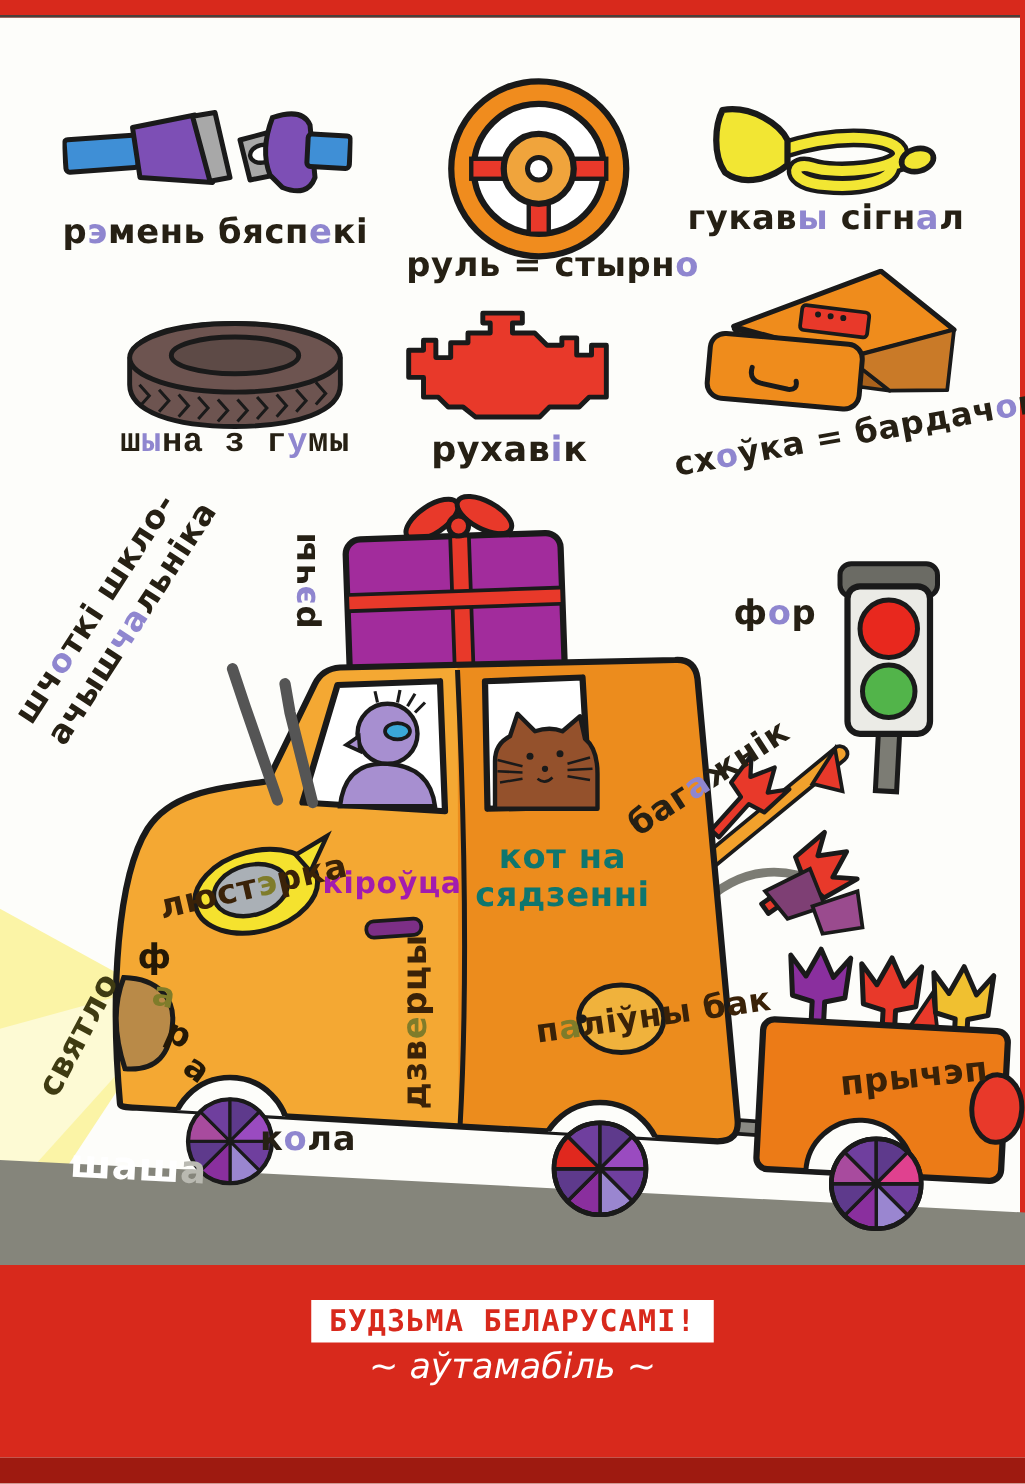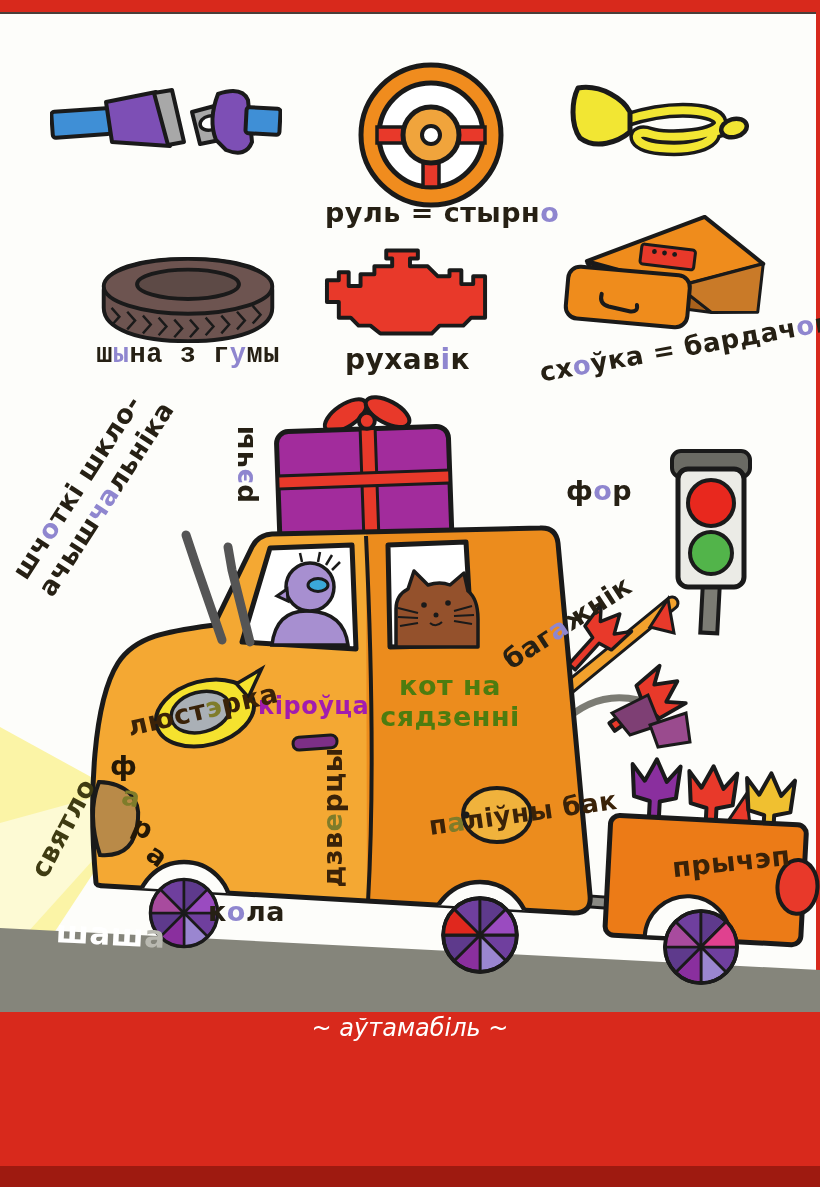--- a/index.html
+++ b/index.html
@@ -14,24 +14,24 @@
   .lbl-seatbelt{left:50px;top:170px;width:235px;font-size:27px;}
   .lbl-steering{left:325px;top:197px;width:225px;font-size:27px;}
   .lbl-horn{left:550px;top:159px;width:215px;font-size:27px;}
   .lbl-tire{left:78px;top:340px;width:220px;font-size:27px;font-family:Liberation Mono, monospace;}
   .lbl-engine{left:325px;top:343px;width:165px;font-size:28px;}
   .lbl-glovebox{left:538px;top:336px;width:250px;font-size:26px;transform:rotate(-10deg);}
   .lbl-wipers{left:58px;top:540px;font-size:26px;line-height:31px;transform:rotate(-57deg);
               transform-origin:0 100%;}
   .lbl-things{left:208px;top:452px;width:72px;font-size:26px;transform:rotate(-90deg);}
   .lbl-trafficlight{left:545px;top:474px;width:122px;font-size:27px;text-align:right;line-height:33px;}
-  .lbl-trafficlight .l2{padding-right:14px;text-align:center;}
+  .lbl-trafficlight .l2{padding-right:14px;}
   .lbl-trunk{left:494px;top:607px;font-size:27px;transform:rotate(-33deg);}
   .lbl-driver{left:258px;top:692px;font-size:24px;color:#a21caf;}
-  .lbl-cat{left:380px;top:670px;width:140px;font-size:27px;line-height:31px;color:#4d7c0f;}
+  .lbl-cat{left:380px;top:670px;width:140px;font-size:27px;line-height:31px;color:#0f766e;}
   .lbl-mirror{left:126px;top:694px;font-size:27px;transform:rotate(-13deg);color:#3a2208;}
   .label-fara{position:absolute;left:110px;top:750px;width:62px;height:118px;color:#241806;}
   .label-fara span{position:absolute;font-size:27px;font-weight:bold;}
   .label-fara span:nth-child(1){left:0;top:0;}
   .label-fara span:nth-child(2){left:12px;top:31px;transform:rotate(12deg);}
   .label-fara span:nth-child(3){left:23px;top:62px;transform:rotate(24deg);}
   .label-fara span:nth-child(4){left:38px;top:90px;transform:rotate(36deg);}
   .lbl-light{left:24px;top:868px;font-size:27px;transform:rotate(-62deg);transform-origin:0 0;
              color:#3f3b12;}
   .lbl-doors{left:267px;top:807px;width:130px;font-size:27px;transform:rotate(-90deg);
@@ -41,21 +41,21 @@
   .lbl-road{left:56px;top:916px;font-size:31px;transform:rotate(3deg);color:#ffffff;}
   .lbl-trailer{left:672px;top:846px;font-size:27px;transform:rotate(-6deg);color:#3a2208;}
   .scene{position:absolute;left:0;top:395px;width:820px;height:617px;}
   .banner{position:absolute;left:0;top:1012px;width:820px;height:154px;background:#d8291c;
           text-align:center;color:#fff;}
   .badge{display:inline-block;margin-top:28px;background:#ffffff;color:#d8291c;
          font-family:"DejaVu Sans Mono",monospace;font-weight:bold;font-size:24px;
          letter-spacing:1px;padding:3px 14px;}
   .banner-title{font-size:45px;font-weight:bold;font-style:italic;margin-top:4px;
                 letter-spacing:1px;}
-  .banner-sub{font-size:24px;font-style:italic;margin-top:2px;}
+  .banner-sub{font-size:28px;font-style:italic;margin-top:2px;}
   .banner-dark{position:absolute;left:0;top:1166px;width:820px;height:21px;background:#9e1a10;}
 </style>
 </head>
 <body>
 
 <div class="poster">
 
   <div class="top-bar"></div>
   <div class="right-edge"></div>
 
@@ -116,21 +116,23 @@
       <polygon points="120,72 206,54 198,102 152,100" fill="#c97a28" stroke="#1a1a1a" stroke-width="3" stroke-linejoin="round"></polygon>
       <rect x="84" y="32" width="54" height="20" rx="3" fill="#e8392a" stroke="#1a1a1a" stroke-width="3" transform="rotate(10 110 42)"></rect>
       <circle cx="98" cy="36" r="2.4" fill="#1a1a1a"></circle>
         <circle cx="108" cy="38" r="2.4" fill="#1a1a1a"></circle>
         <circle cx="118" cy="40" r="2.4" fill="#1a1a1a"></circle>
       <rect x="8" y="54" width="122" height="52" rx="12" fill="#ef8c1c" stroke="#1a1a1a" stroke-width="4" transform="rotate(8 69 80)"></rect>
       <path d="M42,78 Q40,88 50,90 L72,93 Q80,93 78,86" fill="none" stroke="#1a1a1a" stroke-width="4" stroke-linecap="round" transform="rotate(8 60 85)"></path>
     </g>
   </svg>
 
+  <div class="lbl lbl-seatbelt center"><span>р</span><span style="color: rgb(143, 134, 207);">э</span><span>мень бясп</span><span style="color: rgb(143, 134, 207);">е</span><span>кі</span></div>
   <div class="lbl lbl-steering center"><span>руль = стырн</span><span style="color: rgb(143, 134, 207);">о</span></div>
+  <div class="lbl lbl-horn center"><span>гукав</span><span style="color: rgb(143, 134, 207);">ы</span><span> сігн</span><span style="color: rgb(143, 134, 207);">а</span><span>л</span></div>
   <div class="lbl lbl-tire center"><span>ш</span><span style="color: rgb(143, 134, 207);">ы</span><span>на з г</span><span style="color: rgb(143, 134, 207);">у</span><span>мы</span></div>
   <div class="lbl lbl-engine center"><span>рухав</span><span style="color: rgb(143, 134, 207);">і</span><span>к</span></div>
   <div class="lbl lbl-glovebox center"><span>сх</span><span style="color: rgb(143, 134, 207);">о</span><span>ўка = бардач</span><span style="color: rgb(143, 134, 207);">о</span><span>к</span></div>
 
   <svg class="scene" viewBox="0 0 820 617">
     <defs>
       <path id="carBody" d="M 96,488 C 88,398 94,306 118,268 C 136,240 170,236 214,230 L 252,152
                Q 258,140 272,139 L 540,133 Q 556,132 558,148 L 590,500 Q 592,518 574,518
                L 106,491 Q 96,491 96,488 Z"></path>
       <clipPath id="bodyClip">
@@ -296,17 +298,18 @@
       <span>а</span>
     </div>
   <div class="lbl lbl-light"><span>святло</span></div>
   <div class="lbl lbl-doors"><span>дзв</span><span style="color: rgb(127, 124, 42);">е</span><span>рцы</span></div>
   <div class="lbl lbl-fuel"><span>п</span><span style="color: rgb(127, 124, 42);">а</span><span>ліўны бак</span></div>
   <div class="lbl lbl-wheel"><span>к</span><span style="color: rgb(143, 134, 207);">о</span><span>ла</span></div>
   <div class="lbl lbl-road"><span>шаш</span><span style="color: rgb(185, 185, 177);">а</span></div>
   <div class="lbl lbl-trailer"><span>прычэп</span></div>
 
   <div class="banner">
+    <div class="badge">БУДЗЬМА БЕЛАРУСАМІ!</div>
     <div class="banner-sub">~ аўтамабіль ~</div>
   </div>
   <div class="banner-dark"></div>
 
 </div>
 
 </body></html>

